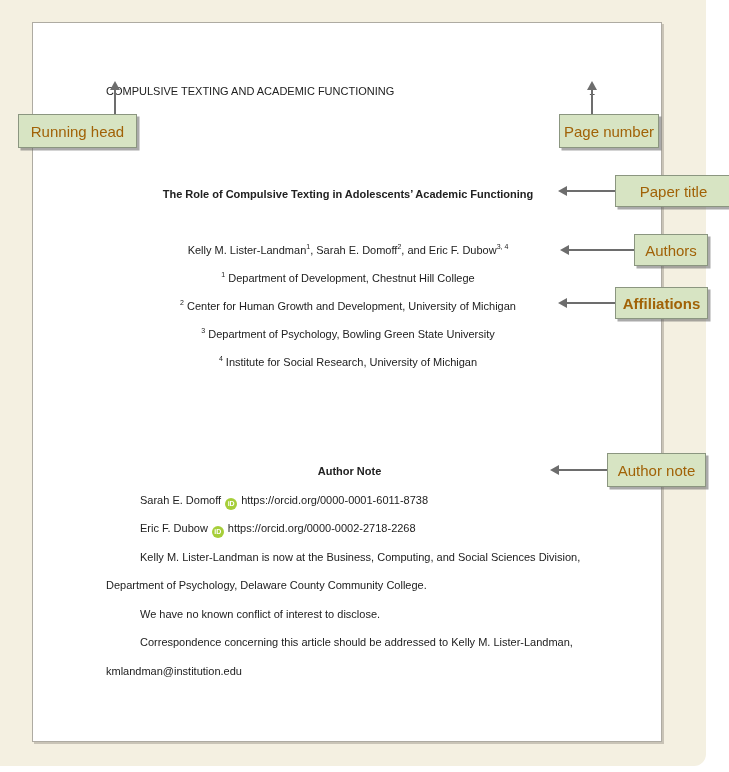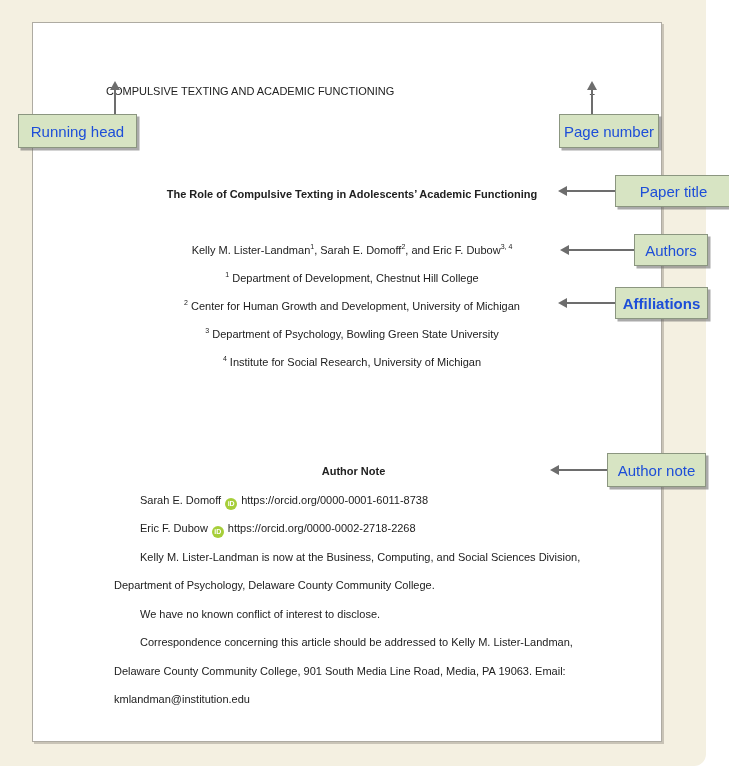--- a/index.html
+++ b/index.html
@@ -34,38 +34,38 @@
   .runhead{position:absolute;left:73px;top:62px;font-size:11px;white-space:nowrap;}
   .pagenum{position:absolute;left:556px;top:62px;font-size:11px;}
   .front{
     position:absolute;left:0;top:157px;width:630px;
     font-size:11px;line-height:28px;text-align:center;
   }
   .note{
     position:absolute;left:73px;top:434px;width:487px;
     font-size:11px;line-height:28.5px;text-align:left;
   }
-  .line{white-space:nowrap;padding-left:8px;}
+  .line{white-space:nowrap;}
   .blank{height:28px;}
   .bold{font-weight:bold;}
   .center{text-align:center;}
   .indent{padding-left:34px;}
   sup{font-size:7px;vertical-align:super;line-height:0;}
   .orcid{
     display:inline-block;width:12px;height:12px;border-radius:50%;
     background:var(--orcid);color:#fff;font-size:7px;font-weight:bold;
     text-align:center;line-height:12px;vertical-align:-2px;margin:0 4px 0 4px;
   }
   
   .callout{
     position:absolute;background:var(--callout-bg);
     border:1px solid var(--callout-border);
     box-shadow:2.5px 2.5px 0 rgba(100,100,100,.55);
     display:flex;align-items:center;justify-content:center;
-    font-size:15px;color:#1d4ed8;white-space:nowrap;
+    font-size:15px;color:#a16207;white-space:nowrap;
   }
   .co-running-head{left:18px;top:114px;width:119px;height:34px;}
   .co-page-number{left:559px;top:114px;width:100px;height:34px;}
   .co-paper-title{left:615px;top:175px;width:117px;height:32px;}
   .co-authors{left:634px;top:234px;width:74px;height:32px;justify-content:center;}
   .co-affiliations{left:615px;top:287px;width:93px;height:32px;font-weight:bold;}
   .co-author-note{left:607px;top:453px;width:99px;height:34px;}
   
   .av{position:absolute;width:2px;background:var(--arrow);}
   .ah{position:absolute;height:2px;background:var(--arrow);}
@@ -117,21 +117,20 @@
     <div class="line center bold">Author Note</div>
     <div id="orcid-lines">
         <div class="line indent"><span>Sarah E. Domoff</span><span class="orcid">iD</span><span>https://orcid.org/0000-0001-6011-8738</span></div>
         <div class="line indent"><span>Eric F. Dubow</span><span class="orcid">iD</span><span>https://orcid.org/0000-0002-2718-2268</span></div>
       </div>
     <div id="note-lines">
         <div class="line indent">Kelly M. Lister-Landman is now at the Business, Computing, and Social Sciences Division,</div>
         <div class="line">Department of Psychology, Delaware County Community College.</div>
         <div class="line indent">We have no known conflict of interest to disclose.</div>
         <div class="line indent">Correspondence concerning this article should be addressed to Kelly M. Lister-Landman,</div>
-        <div class="line">Delaware County Community College, 901 South Media Line Road, Media, PA 19063. Email:</div>
         <div class="line">kmlandman@institution.edu</div>
       </div>
   </div>
 </div>
 
 <div class="av av-running-head"></div>
 <div class="head-up hd-running-head"></div>
 <div class="av av-page-number"></div>
 <div class="head-up hd-page-number"></div>
 <div class="ah ah-paper-title"></div>

